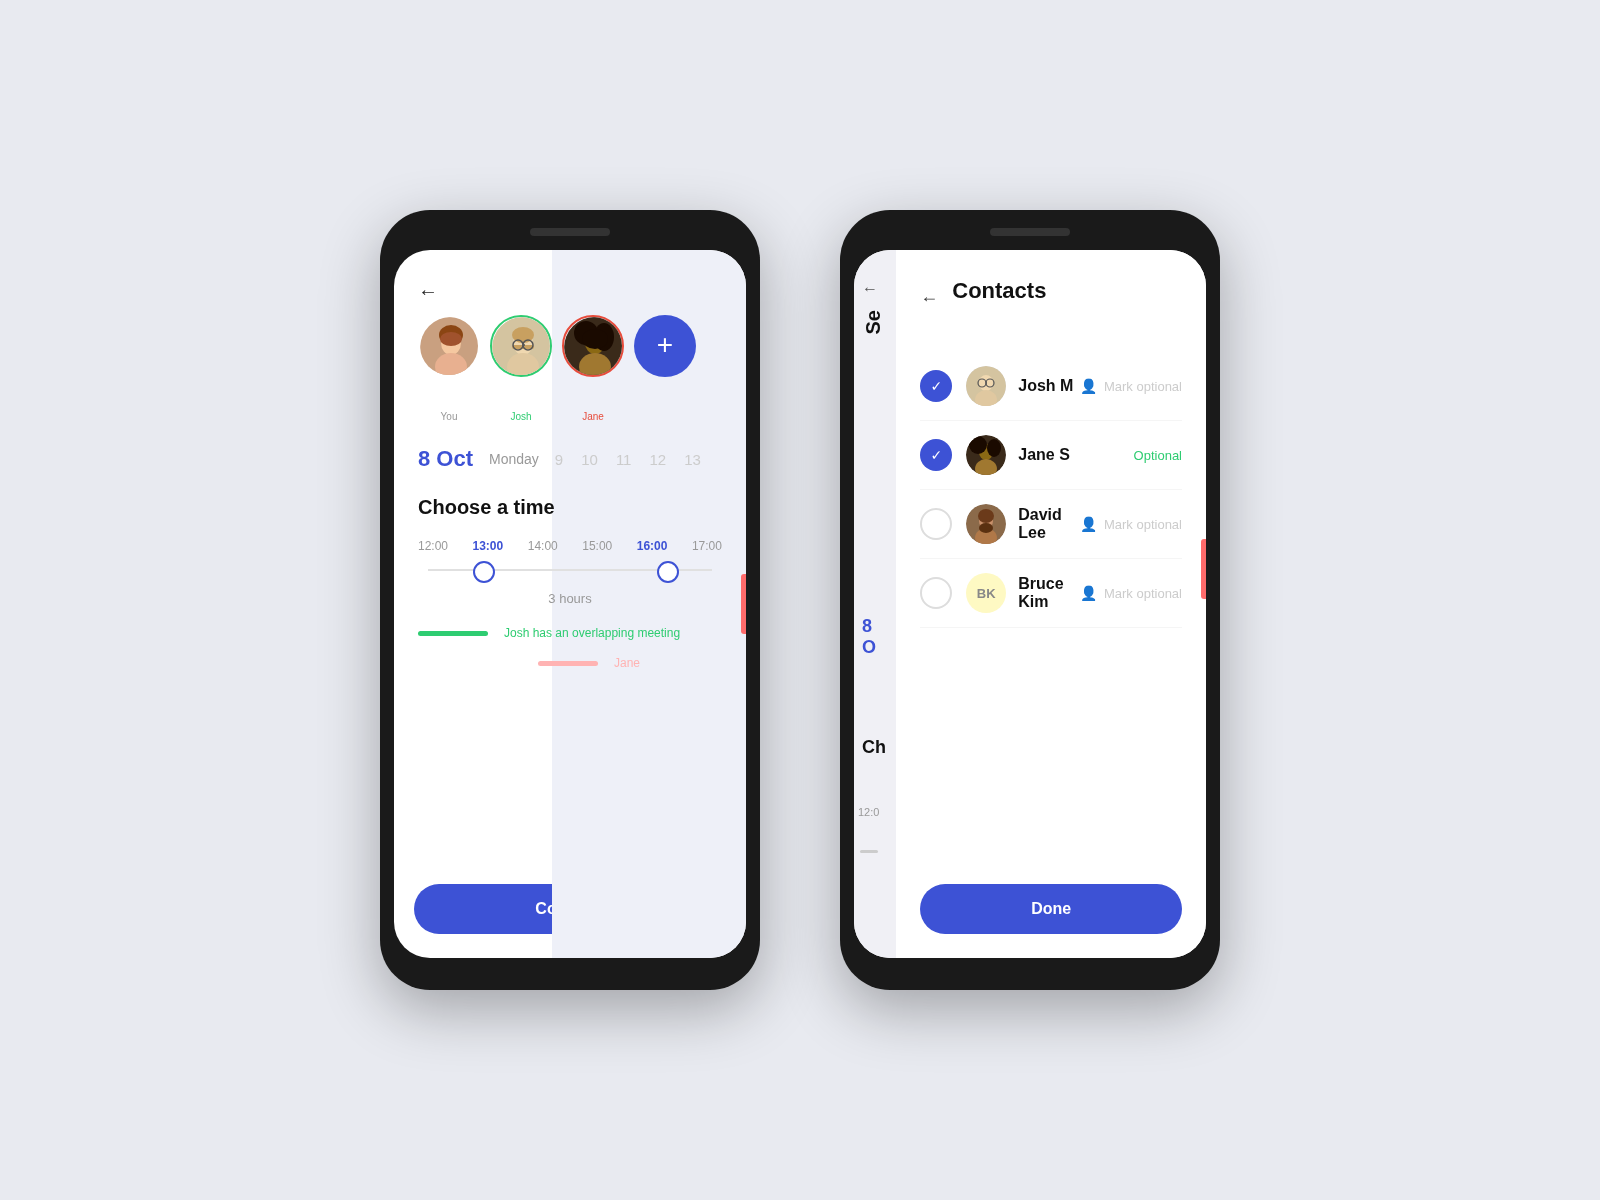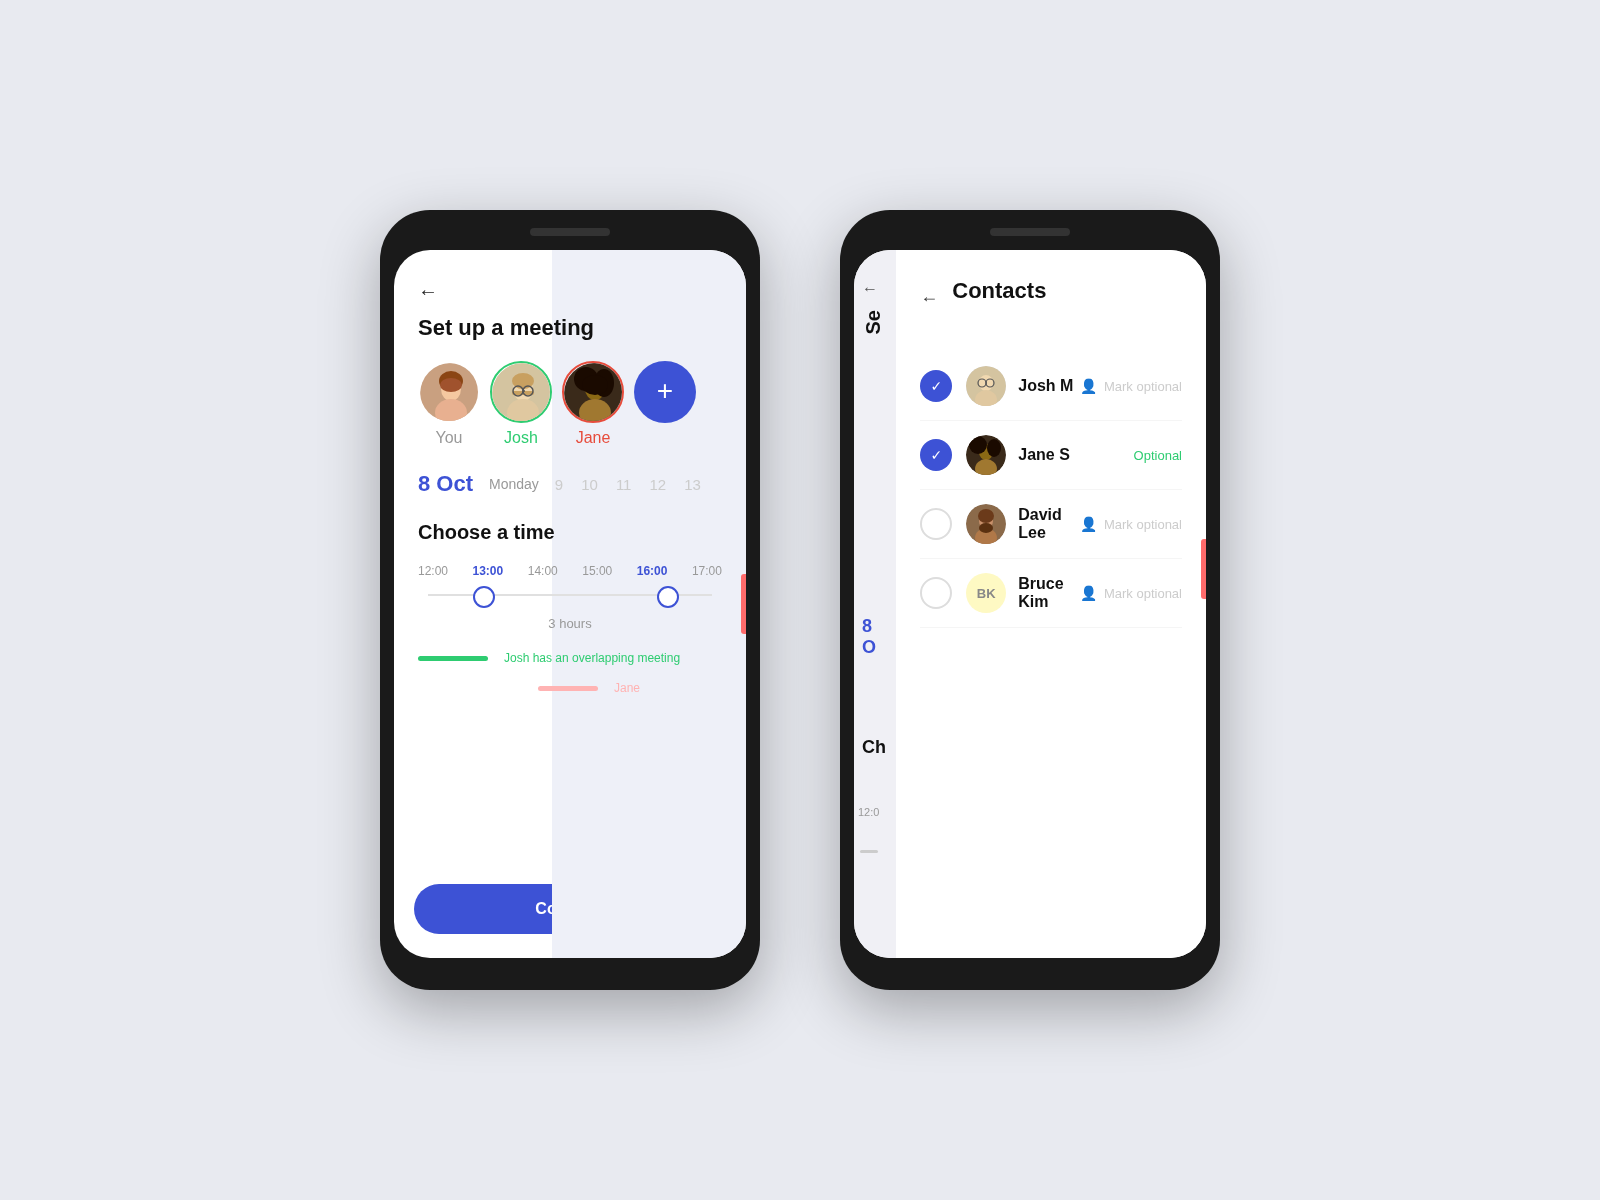--- a/index.html
+++ b/index.html
@@ -109,22 +109,23 @@
       height: 62px;
       border-radius: 50%;
       overflow: hidden;
       border: 2px solid transparent;
     }
 
     .avatar-circle.border-green { border-color: #2ecc71; }
     .avatar-circle.border-red { border-color: #e74c3c; }
 
     .avatar-label {
-      font-size: 16px;
+      font-size: 10px;
       color: #999;
+      margin-top: 28px;
     }
 
     .avatar-label.green { color: #2ecc71; }
     .avatar-label.red { color: #e74c3c; }
 
     .add-button {
       width: 62px;
       height: 62px;
       border-radius: 50%;
       background: #3d52d5;
@@ -494,21 +495,20 @@
 
 <div class="phones-container">
   <div class="phone">
     <div class="phone-speaker"></div>
     <div class="phone-screen">
       <div class="meeting-screen">
         <div class="meeting-bg-overlay"></div>
         <div class="meeting-content">
 
           <div class="back-arrow">←</div>
-          <div class="page-title">Set up a meeting</div>
 
           <div class="avatars-row">
 
             <div class="avatar-item">
               <div class="avatar-circle">
                 <svg width="62" height="62" viewBox="0 0 62 62" xmlns="http://www.w3.org/2000/svg">
                   <circle cx="31" cy="31" r="31" fill="#c9a080"></circle>
                   <ellipse cx="31" cy="26" rx="10" ry="12" fill="#f5c8a0"></ellipse>
                   <ellipse cx="31" cy="50" rx="16" ry="14" fill="#e8b090"></ellipse>
                   <ellipse cx="31" cy="18" rx="12" ry="10" fill="#8B4513"></ellipse>
@@ -699,19 +699,20 @@
             <div class="contact-avatar" style="background:#fef9c3; color:#888; font-size:13px; font-weight:700;">
               <span>BK</span>
             </div>
             <span class="contact-name">Bruce Kim</span>
             <div class="contact-optional">
               <span style="font-size:14px;">👤</span>
               <span>Mark optional</span>
             </div>
           </div>
 
+          <button class="done-btn">Done</button>
         </div>
 
         <div class="red-accent2"></div>
       </div>
     </div>
   </div>
 </div>
 
 </body></html>

